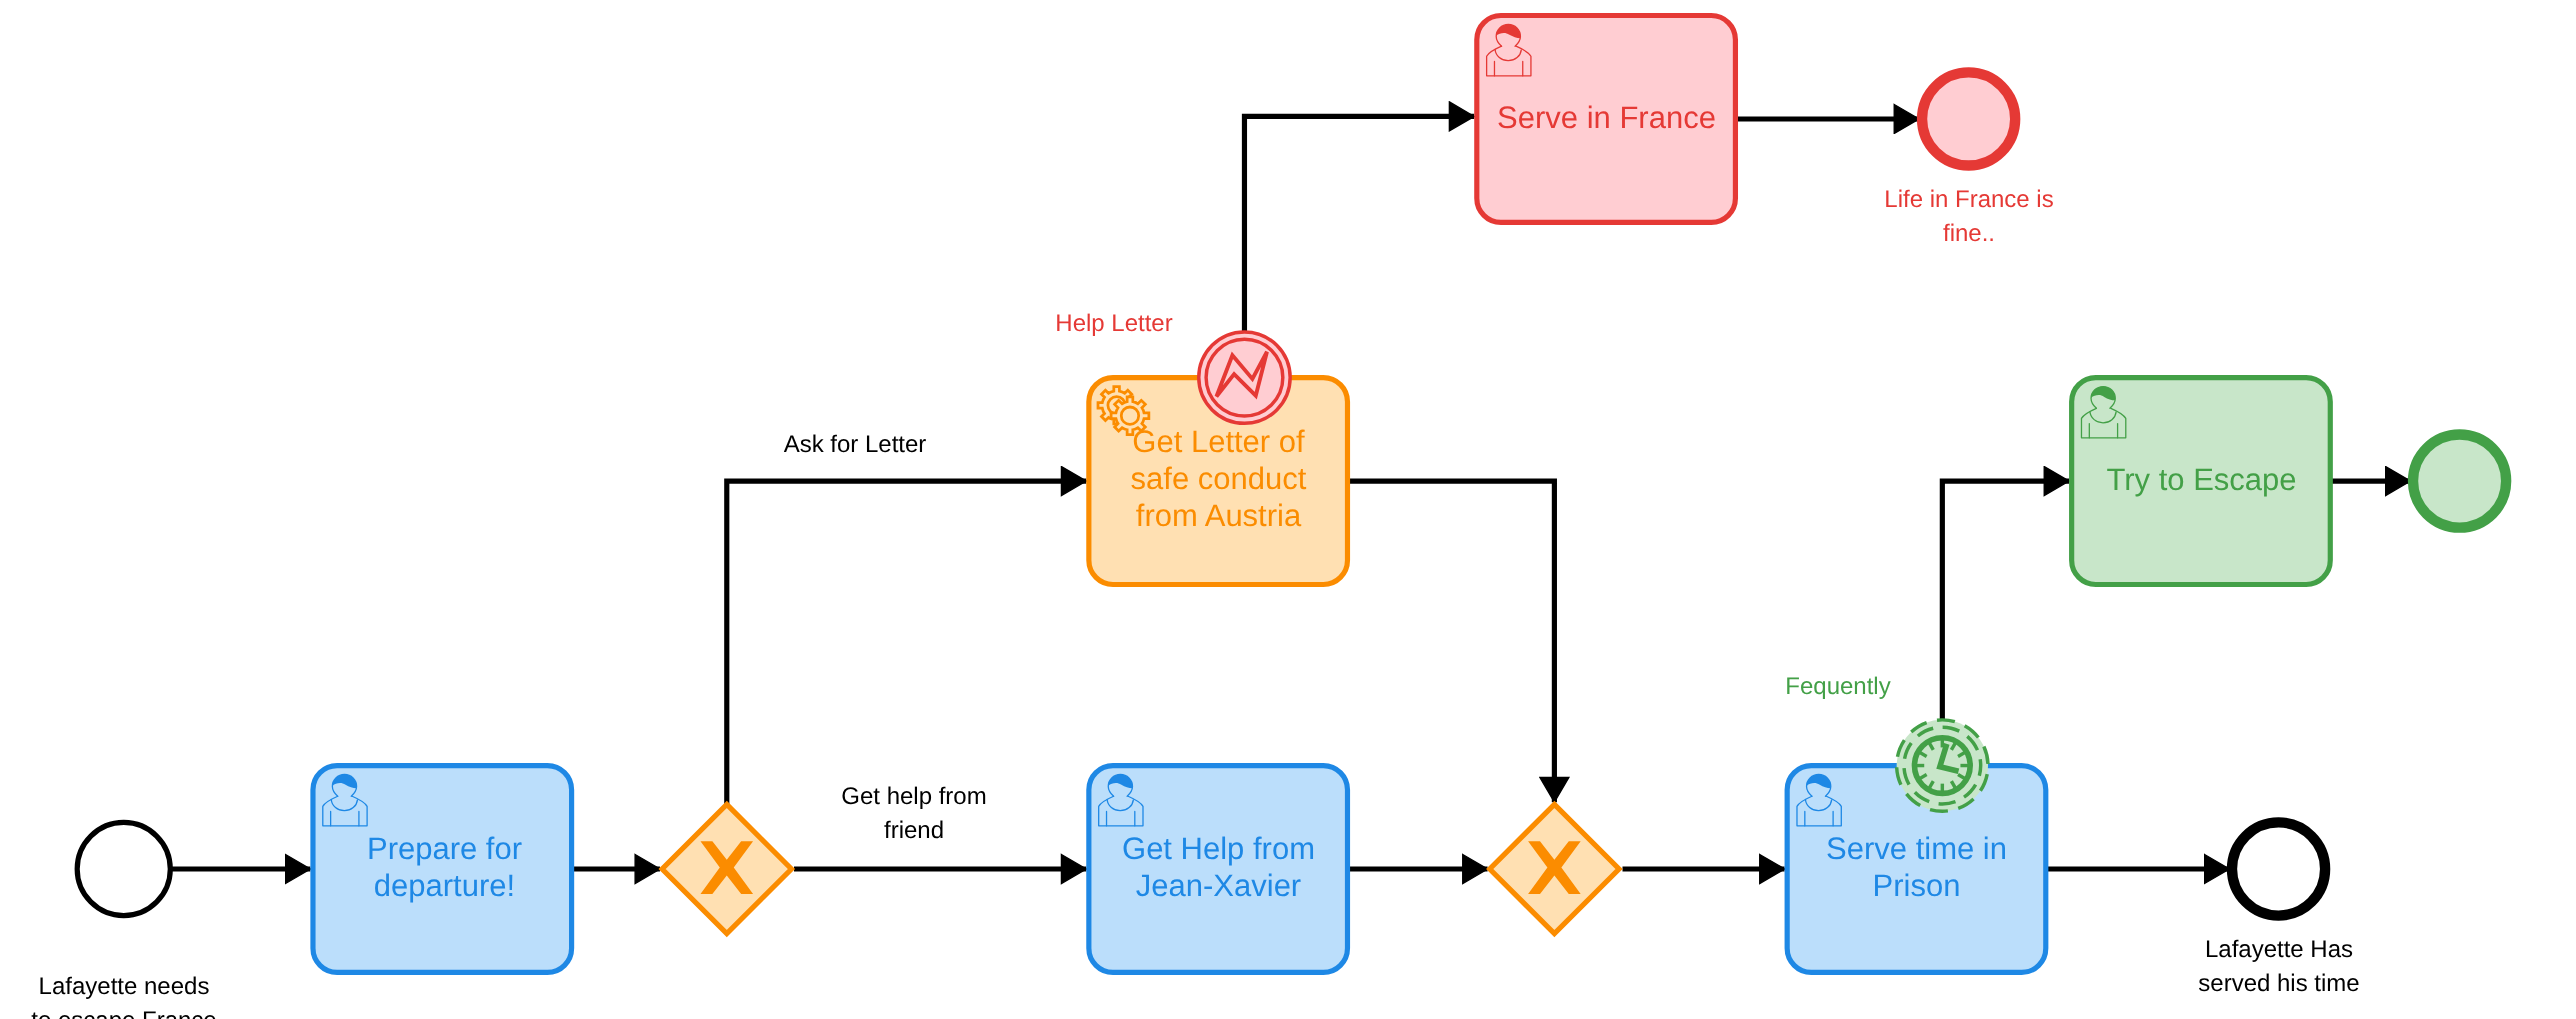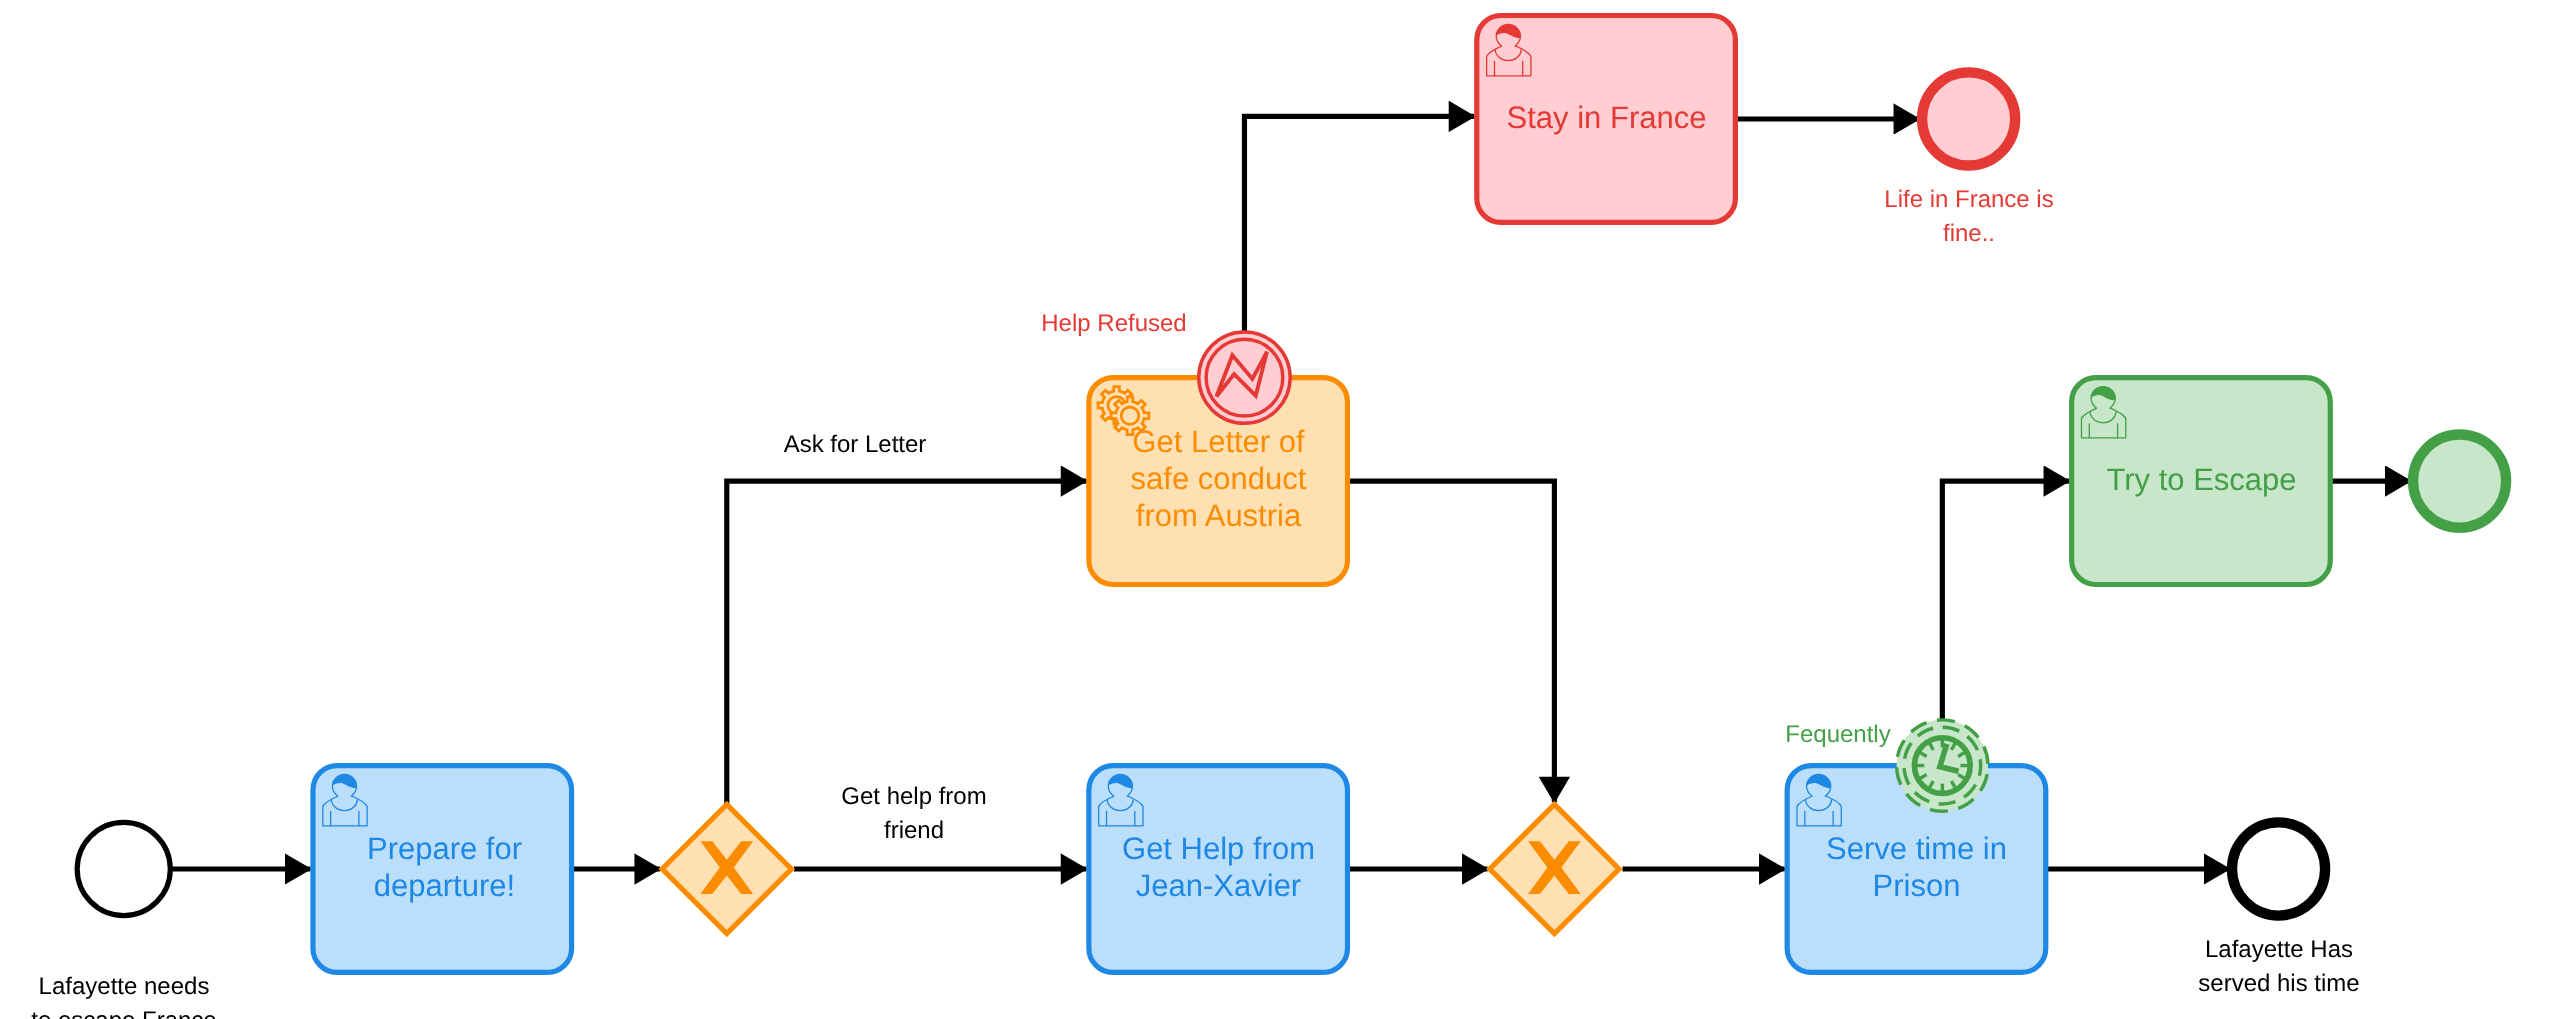--- a/index.html
+++ b/index.html
@@ -155,21 +155,21 @@
 fine..</div>
 <div class="lbl task-label" style="left:315px;top:830px;width:259px;color:#1e88e5;">Prepare for
 departure!</div>
 <div class="lbl task-label" style="left:1089px;top:830px;width:259px;color:#1e88e5;">Get Help from
 Jean-Xavier</div>
 <div class="lbl task-label" style="left:1787px;top:830px;width:259px;color:#1e88e5;">Serve time in
 Prison</div>
 <div class="lbl task-label" style="left:1089px;top:423px;width:259px;color:#fb8c00;">Get Letter of
 safe conduct
 from Austria</div>
-<div class="lbl task-label" style="left:1477px;top:99px;width:259px;color:#e53935;">Stay in France</div>
+<div class="lbl task-label" style="left:1477px;top:99px;width:259px;color:#e53935;">Serve in France</div>
 <div class="lbl task-label" style="left:2072px;top:461px;width:259px;color:#43a047;">Try to Escape</div>
 <div class="lbl ext-label" style="left:855px;top:428px;transform:translateX(-50%);color:#000000;">Ask for Letter</div>
 <div class="lbl ext-label" style="left:914px;top:780px;transform:translateX(-50%);color:#000000;">Get help from
 friend</div>
-<div class="lbl ext-label" style="left:1114px;top:307px;transform:translateX(-50%);color:#e53935;">Help Refused</div>
-<div class="lbl ext-label" style="left:1838px;top:670px;transform:translateX(-50%);color:#43a047;margin-top:48px;">Fequently</div>
+<div class="lbl ext-label" style="left:1114px;top:307px;transform:translateX(-50%);color:#e53935;">Help Letter</div>
+<div class="lbl ext-label" style="left:1838px;top:670px;transform:translateX(-50%);color:#43a047;">Fequently</div>
 </div>
 
 
 </body></html>

